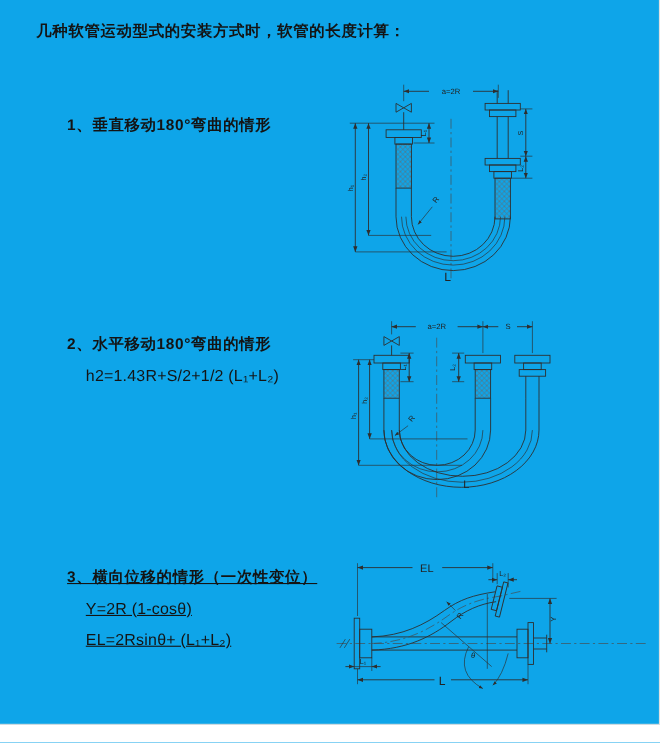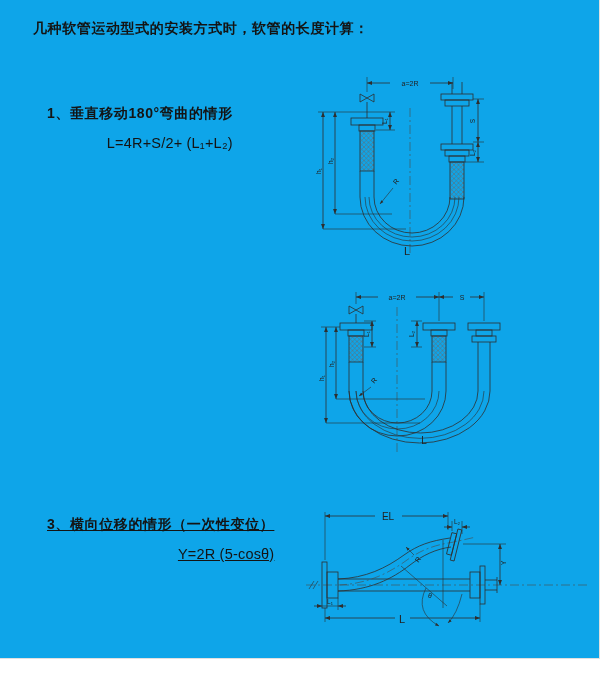--- a/index.html
+++ b/index.html
@@ -1,21 +1,21 @@
 <!DOCTYPE html>
 <html><head>
 <meta charset="utf-8">
 <style>
   html,body{margin:0;padding:0;background:#fff;}
   .page{position:relative;width:600px;height:659px;background:#0ea5e9;overflow:hidden;
         font-family:"Liberation Sans","DejaVu Sans",sans-serif;
         border-right:1px solid #e0e0e0;border-bottom:1px solid #e0e0e0;box-sizing:border-box;}
   .title{position:absolute;left:33px;top:20px;font-size:14px;font-weight:700;
          color:#141414;letter-spacing:.6px;}
-  .sec{position:absolute;left:47px;color:#141414;text-align:right;}
+  .sec{position:absolute;left:61px;color:#141414;}
   .sec .heading{font-size:14px;font-weight:700;letter-spacing:.6px;line-height:18px;}
   .sec .formula{font-size:14.5px;font-weight:400;padding-left:17px;margin-top:12.5px;
                 line-height:16px;letter-spacing:.2px;}
   .s1{top:104px;} .s2{top:303px;} .s3{top:515px;text-decoration:underline;}
   svg{position:absolute;overflow:visible;}
   .d1{left:310px;top:66px;} .d2{left:312px;top:283px;} .d3{left:298px;top:500px;}
   .ln{fill:none;stroke:#2e2e2e;stroke-width:.8;}
   .thin{fill:none;stroke:#2e2e2e;stroke-width:.6;}
   .cl{fill:none;stroke:#4a4a4a;stroke-width:.6;stroke-dasharray:9 3 2 3;}
   .braid{fill:url(#braidpat);stroke:#2e2e2e;stroke-width:.8;}
@@ -24,29 +24,31 @@
 </style>
 </head>
 <body>
 
 <div class="page">
 
   <div class="title">几种软管运动型式的安装方式时，软管的长度计算：</div>
 
   <div class="sec s1">
     <div class="heading">1、垂直移动180°弯曲的情形</div>
-    <div class="formula">L=4R+S/2+ (L₁+L₂)</div>
   </div>
 
   <div class="sec s2">
+    <div class="heading">2、水平移动180°弯曲的情形</div>
+    <div class="formula">h2=1.43R+S/2+1/2 (L₁+L₂)</div>
   </div>
 
   <div class="sec s3">
     <div class="heading">3、横向位移的情形（一次性变位）</div>
-    <div class="formula">Y=2R (5-cosθ)</div>
+    <div class="formula">Y=2R (1-cosθ)</div>
+    <div class="formula">EL=2Rsinθ+ (L₁+L₂)</div>
   </div>
 
   <svg class="d1" width="280" height="200" viewBox="0 0 280 200">
     <defs>
       <marker id="ar" viewBox="0 0 10 10" refX="9" refY="5" markerWidth="7" markerHeight="7" orient="auto-start-reverse">
         <path d="M0,1.5 L9,5 L0,8.5 Z" fill="#2e2e2e"></path>
       </marker>
       <pattern id="braidpat" width="4.5" height="4.5" patternUnits="userSpaceOnUse">
         <path d="M0,4.5 L4.5,0 M0,0 L4.5,4.5" stroke="#6a6a6a" stroke-width="0.55" fill="none"></path>
       </pattern>

